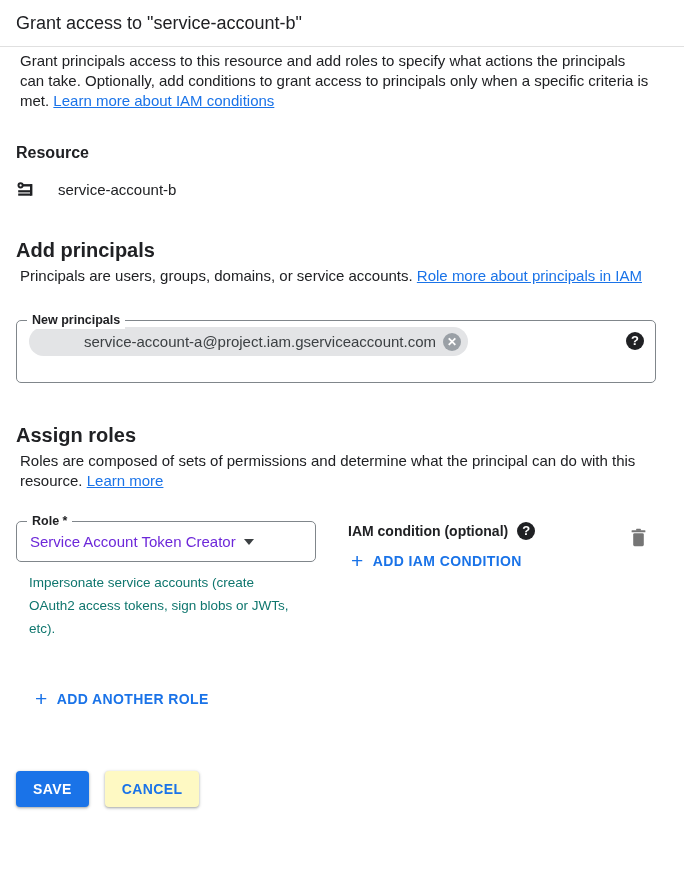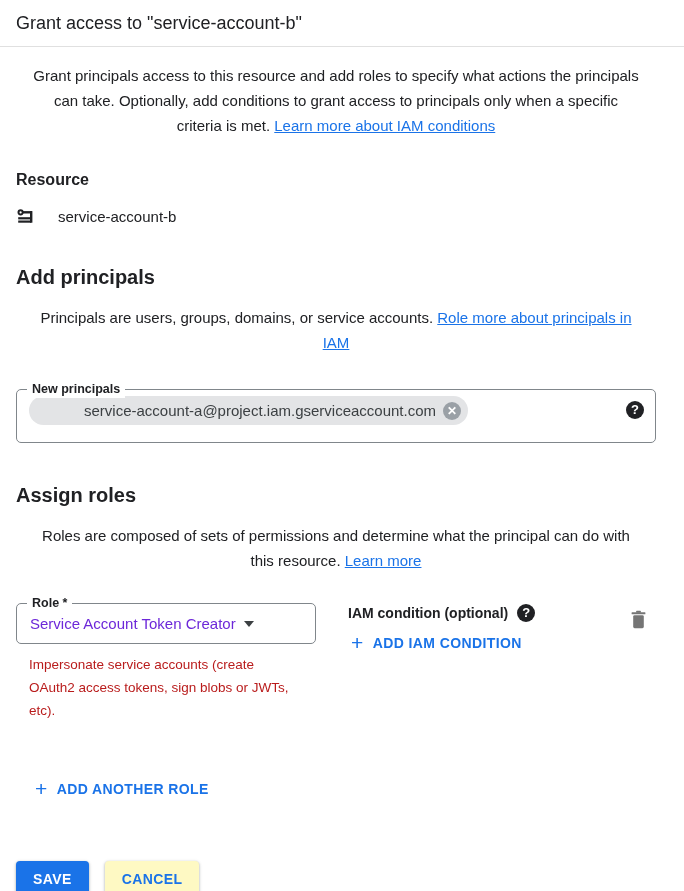--- a/index.html
+++ b/index.html
@@ -19,25 +19,24 @@
     padding: 13px 16px 12px 16px;
   }
   .divider {
     border-bottom: 1px solid #e0e0e0;
   }
   .content {
     padding: 0 28px 0 16px;
   }
   p.body-text {
     font-size: 15px;
-    line-height: 25px;
-    margin: 16px;
+    line-height: 20px;
+    margin: 4px;
     max-width: 651px;
     color: #202124;
-    text-align: center;
   }
   .intro { margin-top: 36px; }
   a.link {
     color: #1a73e8;
     text-decoration: underline;
     cursor: pointer;
   }
   h2.section-sub {
     font-size: 16px;
     font-weight: 700;
@@ -71,21 +70,21 @@
     background: #fff;
     padding: 0 5px;
     font-size: 12.5px;
     font-weight: 700;
     color: #202124;
     line-height: 17px;
     white-space: nowrap;
   }
   .principals-field {
     margin-top: 34px;
-    height: 54px;
+    height: 63px;
     padding: 6px 11px 6px 12px;
     display: flex;
     align-items: flex-start;
     justify-content: space-between;
   }
   .chip {
     display: inline-flex;
     align-items: center;
     background: #e3e4e6;
     border-radius: 15px;
@@ -143,25 +142,25 @@
   }
   .role-value { font-size: 15px; color: #6d28d9; }
   .caret {
     width: 0; height: 0;
     border-left: 5px solid transparent;
     border-right: 5px solid transparent;
     border-top: 6px solid #3c4043;
     margin-left: 8px;
   }
   .role-helper {
-    margin: 9px 0 12px 13px;
+    margin: 9px 0 4px 13px;
     width: 262px;
     font-size: 13.5px;
     line-height: 23px;
-    color: #b91c1c;
+    color: #0f766e;
   }
   .condition-col { margin-left: 32px; }
   .condition-label-row {
     display: flex;
     align-items: center;
     gap: 9px;
     font-size: 14px;
     font-weight: 700;
     color: #202124;
     margin-top: 1px;

